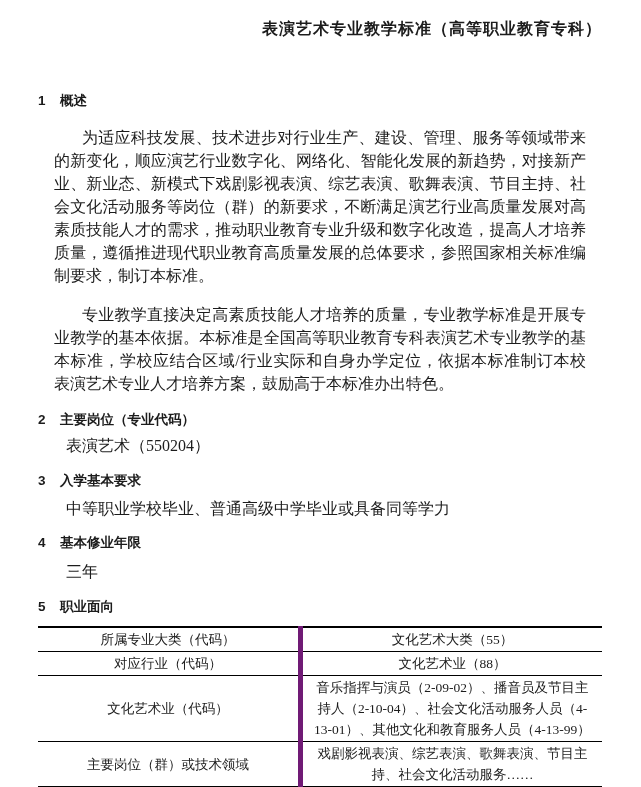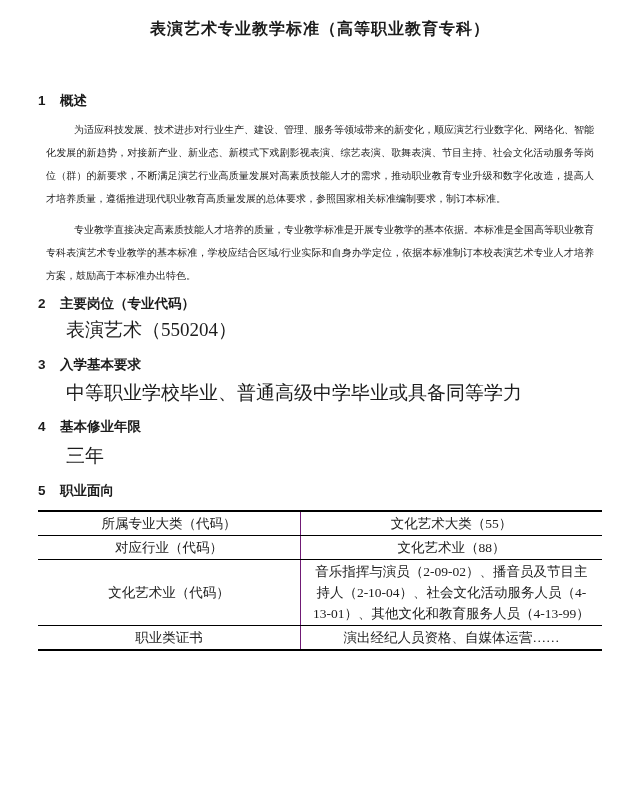--- a/index.html
+++ b/index.html
@@ -14,49 +14,49 @@
     margin: 0;
     background: #ffffff;
     color: #1c1c1c;
     box-sizing: border-box;
     padding: 0 39px 0 38px;
     overflow: hidden;
     font-family: "Liberation Serif", "DejaVu Serif", serif;
   }
   .doc-title {
     margin: 18px 0 0 0;
-    text-align: center;
+    text-align: right;
     font-family: "Liberation Sans", "DejaVu Sans", sans-serif;
     font-weight: bold;
     font-size: 16px;
     line-height: 22px;
     letter-spacing: 1px;
   }
   .sec-heading {
     display: flex;
     font-family: "Liberation Sans", "DejaVu Sans", sans-serif;
     font-weight: bold;
     font-size: 13.5px;
     line-height: 18px;
   }
   .sec-num  { width: 22px; flex: none; }
   .sec-h1 { margin: 52px 0 8px 0; }
   .sec-h2 { margin: 7px 0 8px 0; }
   .sec-h3 { margin: 17px 0 10px 0; }
   .sec-h4 { margin: 16px 0 11px 0; }
   .sec-h5 { margin: 17px 0 10px 0; }
   .body-para {
-    margin: 8px;
-    font-size: 10px;
+    margin: 16px;
+    font-size: 16px;
     line-height: 23px;
     text-align: justify;
     text-indent: 28px;
   }
   .content-line {
-    font-size: 19px;
+    font-size: 16px;
     line-height: 18px;
     padding-left: 28px;
   }
   .face-table {
     width: 100%;
     margin-top: 10px;
     border-collapse: collapse;
     border-top: 2px solid #000;
     border-bottom: 2px solid #000;
     font-size: 13.5px;
@@ -64,21 +64,21 @@
   .face-table td {
     border-bottom: 1px solid #000;
     text-align: center;
     vertical-align: middle;
     line-height: 21px;
     padding: 1px 10px;
   }
   .face-table tr:last-child td { border-bottom: none; }
   .face-table td.cell-label {
     width: 46.5%;
-    border-right: 1px solid #701a75;
+    border-right: 5px solid #701a75;
     margin-top: 13px;
   }
 </style>
 </head>
 <body>
 
 <div class="page">
 
   <h1 class="doc-title">表演艺术专业教学标准（高等职业教育专科）</h1>
 
@@ -120,19 +120,23 @@
       </tr>
       <tr>
         <td class="cell-label">对应行业（代码）</td>
         <td class="cell-value">文化艺术业（88）</td>
       </tr>
       <tr>
         <td class="cell-label">文化艺术业（代码）</td>
         <td class="cell-value">音乐指挥与演员（2-09-02）、播音员及节目主持人（2-10-04）、社会文化活动服务人员（4-13-01）、其他文化和教育服务人员（4-13-99）</td>
       </tr>
       <tr>
+        <td class="cell-label">主要岗位（群）或技术领域</td>
+        <td class="cell-value">戏剧影视表演、综艺表演、歌舞表演、节目主持、社会文化活动服务……</td>
+      </tr>
+      <tr>
         <td class="cell-label">职业类证书</td>
         <td class="cell-value">演出经纪人员资格、自媒体运营……</td>
       </tr>
     </tbody>
   </table>
 
 </div>
 
 </body></html>

